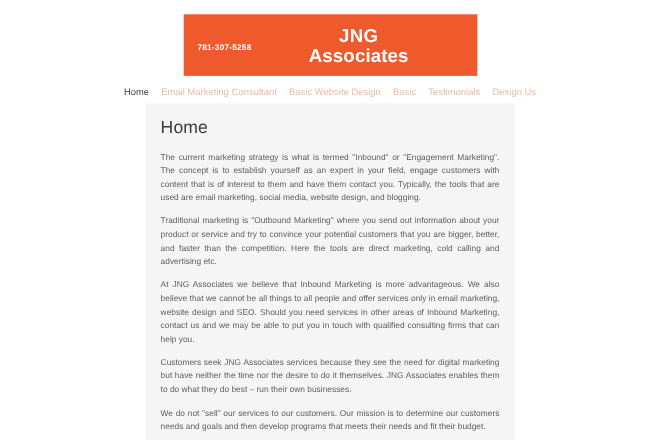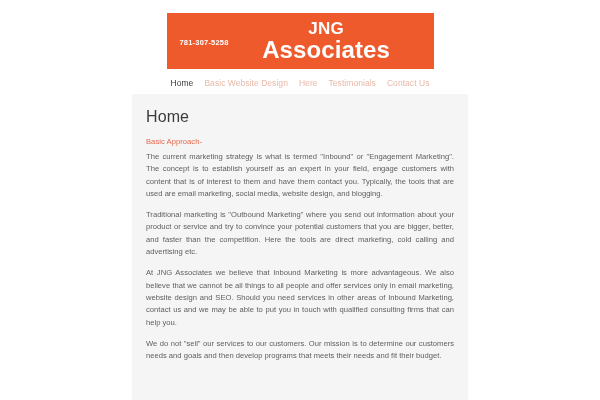--- a/index.html
+++ b/index.html
@@ -68,21 +68,21 @@
   .logo-line1 {
     display: block;
     color: #ffffff;
     font-size: 17px;
     font-weight: bold;
     letter-spacing: 0.3px;
   }
   .logo-line2 {
     display: block;
     color: #ffffff;
-    font-size: 24px;
+    font-size: 17px;
     font-weight: bold;
     letter-spacing: 0.1px;
     margin-top: 1px;
   }
 
   
   .nav {
     width: 600px;
     display: flex;
     justify-content: center;
@@ -151,39 +151,40 @@
       </div>
       <div class="banner-right">
         <span class="logo-line1">JNG</span>
         <span class="logo-line2">Associates</span>
       </div>
     </div>
   </div>
 
   <div class="nav">
     <a href="#" class="nav-item active">Home</a>
+    <a href="#" class="nav-item">Email Marketing Consultant</a>
     <a href="#" class="nav-item">Basic Website Design</a>
-    <a href="#" class="nav-item">Here</a>
+    <a href="#" class="nav-item">Basic</a>
     <a href="#" class="nav-item">Testimonials</a>
-    <a href="#" class="nav-item">Contact Us</a>
+    <a href="#" class="nav-item">Design Us</a>
   </div>
 
   <div class="content-wrap">
     <div class="content">
 
       <h1 class="page-title">Home</h1>
 
-      <p class="section-head">Basic Approach-</p>
 
       <p class="body-text">The current marketing strategy is what is termed "Inbound" or "Engagement Marketing". The concept is to establish yourself as an expert in your field, engage customers with content that is of interest to them and have them contact you. Typically, the tools that are used are email marketing, social media, website design, and blogging.</p>
 
       <p class="body-text">Traditional marketing is "Outbound Marketing" where you send out information about your product or service and try to convince your potential customers that you are bigger, better, and faster than the competition. Here the tools are direct marketing, cold calling and advertising etc.</p>
 
       <p class="body-text">At JNG Associates we believe that Inbound Marketing is more advantageous. We also believe that we cannot be all things to all people and offer services only in email marketing, website design and SEO. Should you need services in other areas of Inbound Marketing, contact us and we may be able to put you in touch with qualified consulting firms that can help you.</p>
 
 
+      <p class="body-text">Customers seek JNG Associates services because they see the need for digital marketing but have neither the time nor the desire to do it themselves. JNG Associates enables them to do what they do best – run their own businesses.</p>
 
       <p class="body-text">We do not "sell" our services to our customers. Our mission is to determine our customers needs and goals and then develop programs that meets their needs and fit their budget.</p>
 
     </div>
   </div>
 
 </div>
 
 </body></html>

